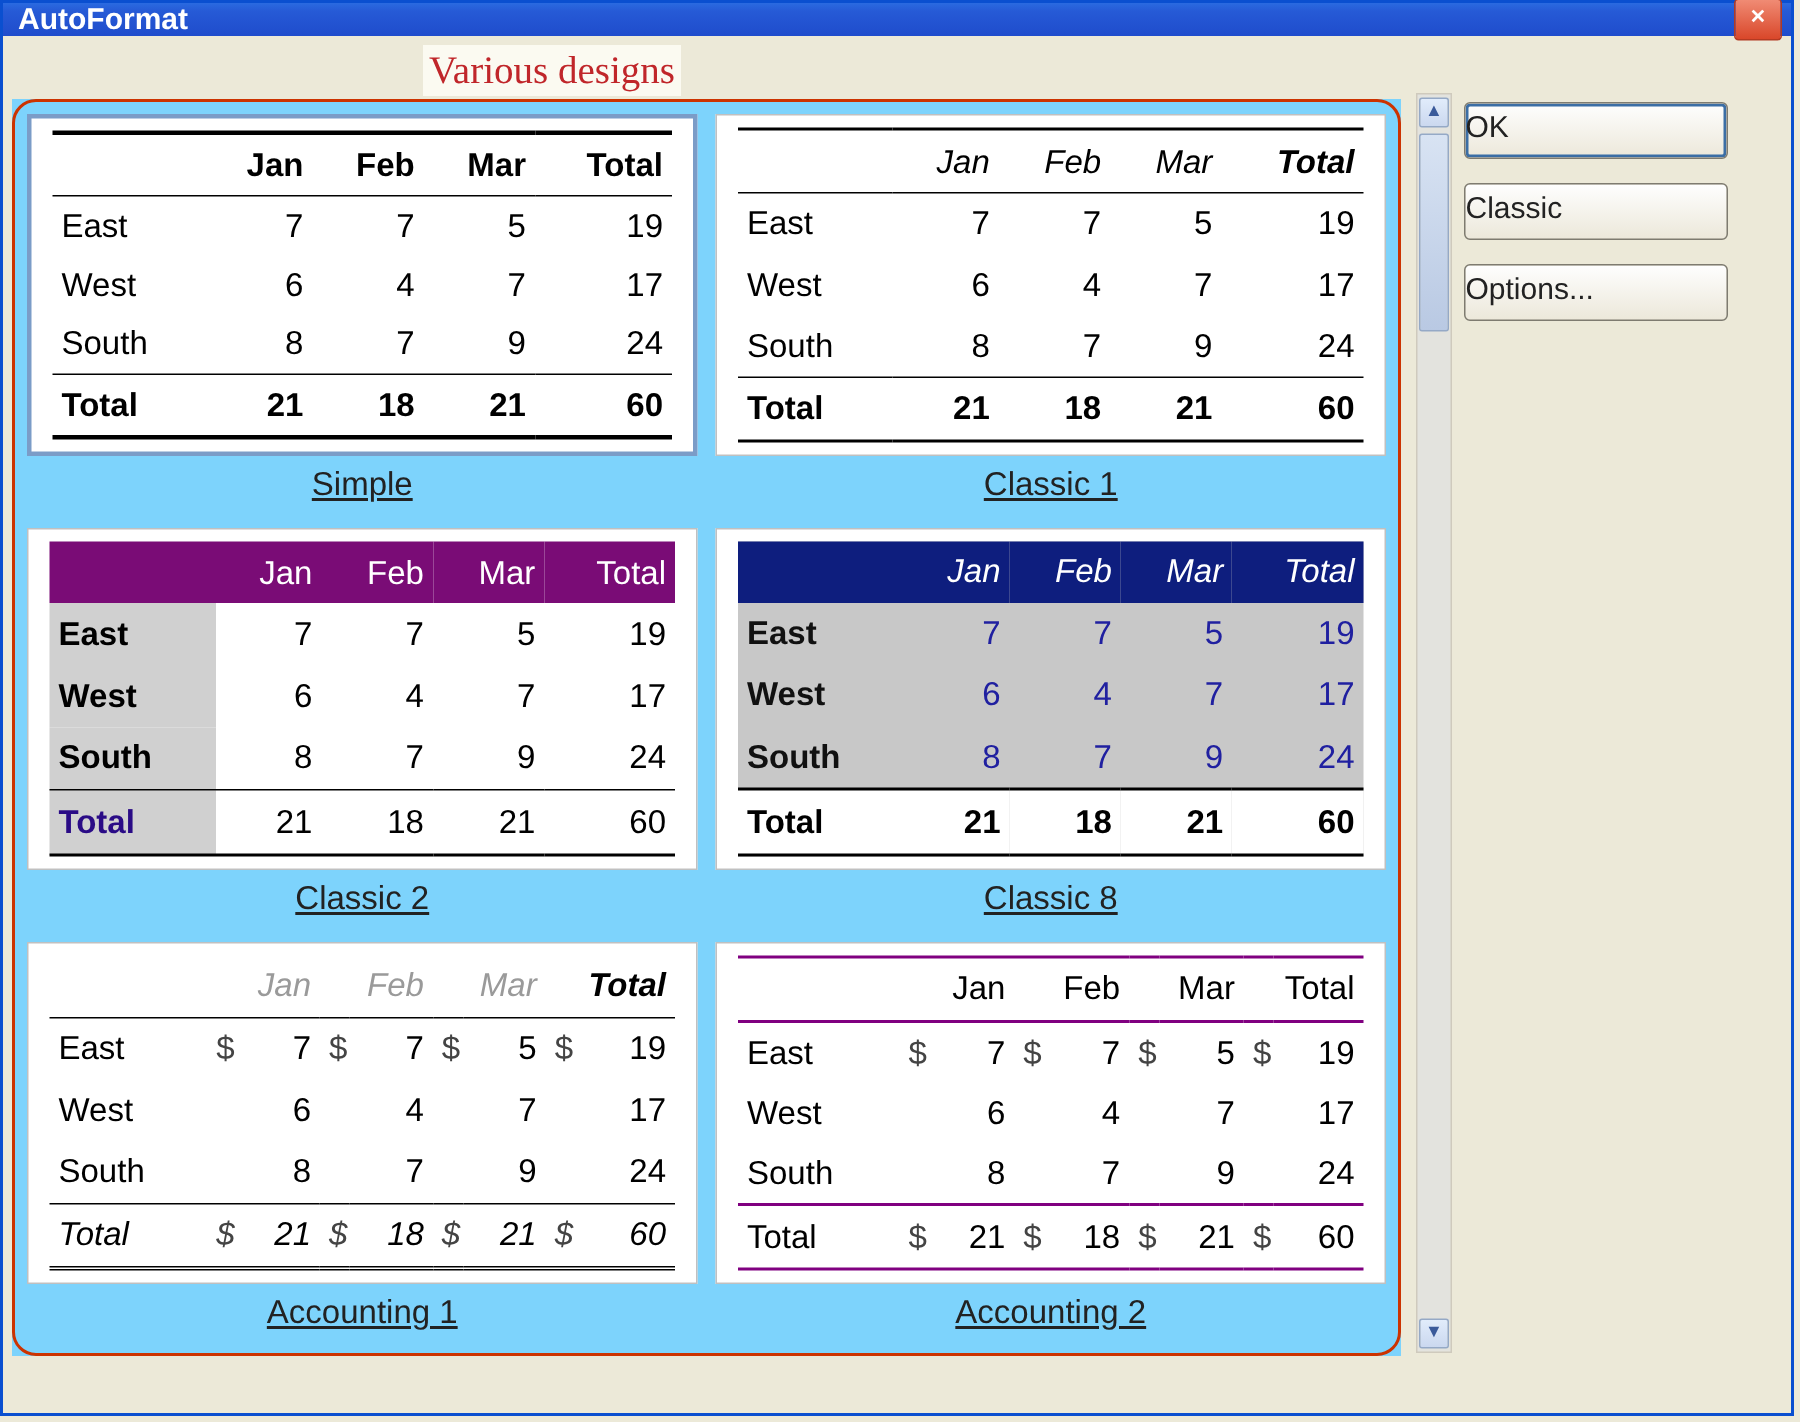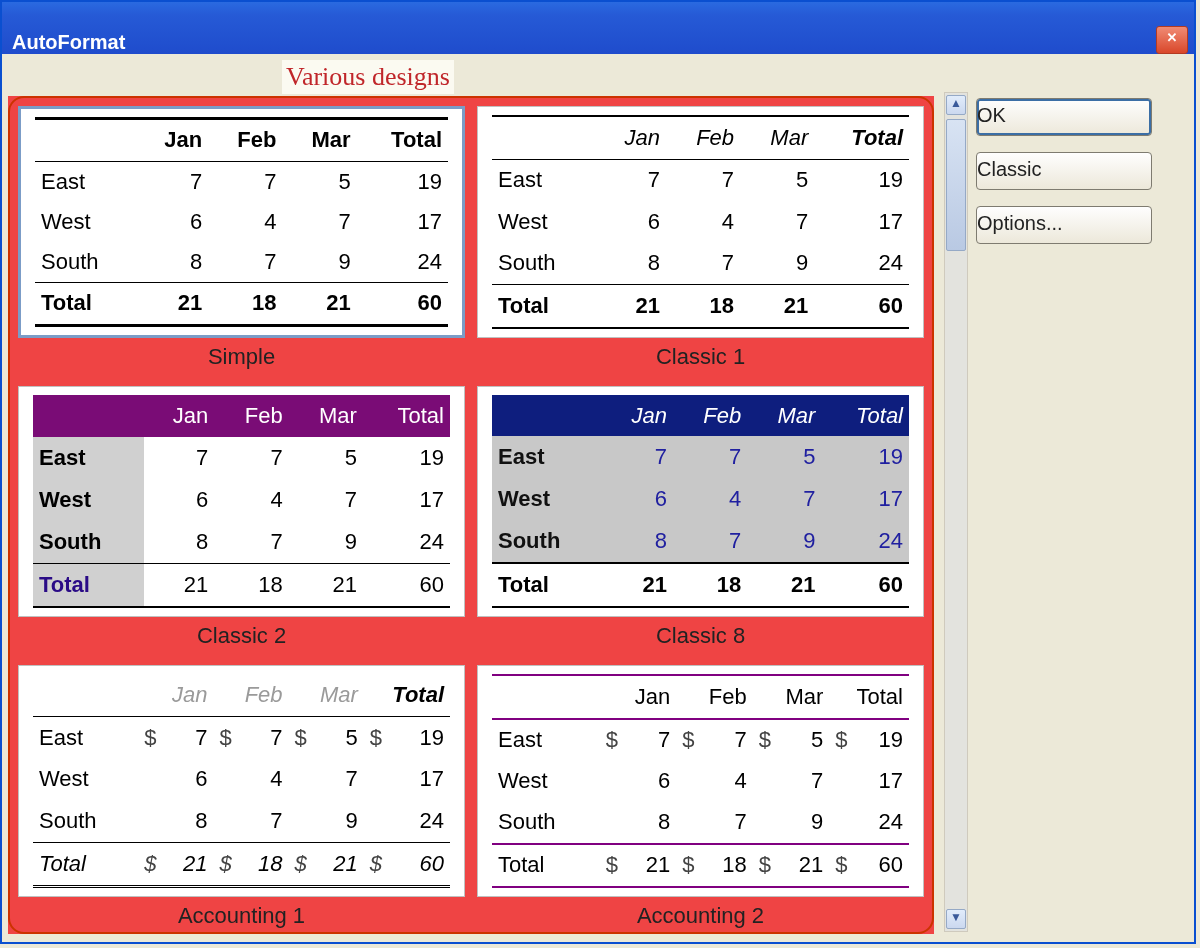--- a/index.html
+++ b/index.html
@@ -14,24 +14,24 @@
   }
   .window {
     position: relative;
     width: 1196px;
     height: 944px;
     border: 2px solid #0a4fd0;
     background: #ece9d8;
     box-sizing: border-box;
   }
   .titlebar {
-    height: 52px;
+    height: 22px;
     background: linear-gradient(to bottom, #2a6ae0 0%, #265ad6 25%, #1f4ccc 100%);
     display: flex;
-    align-items: flex-end;
+    align-items: center;
     justify-content: space-between;
     padding: 0 6px 0 10px;
   }
   .titlebar .title {
     color: #fff;
     font-weight: bold;
     font-size: 20px;
   }
   .close-btn {
     width: 30px;
@@ -74,27 +74,27 @@
     top: 0;
     right: 0;
     bottom: 0;
     border: 2px solid #c30;
     border-radius: 16px;
     pointer-events: none;
   }
   .samples {
     width: 926px;
     height: 838px;
-    padding: 10px 10px 5px 10px;
+    padding: 10px 10px 16px 10px;
     box-sizing: border-box;
     display: grid;
     grid-template-columns: 1fr 1fr;
     grid-auto-rows: 1fr;
     gap: 16px 12px;
-    background: #ef4444;
+    background: #7dd3fc;
   }
   .sample {
     display: flex;
     flex-direction: column;
     align-items: center;
   }
   .thumb {
     width: 100%;
     height: calc(100% - 30px);
     background: #fff;
@@ -106,20 +106,21 @@
     justify-content: stretch;
   }
   .thumb.selected {
     border: 3px solid #7b9cc7;
   }
   .caption {
     margin-top: 6px;
     font-size: 22px;
     color: #222;
     text-align: center;
+    text-decoration: underline;
   }
   table.mini {
     width: 100%;
     border-collapse: collapse;
     font-size: 22px;
   }
   table.mini td {
     padding: 2px 6px;
     white-space: nowrap;
   }

